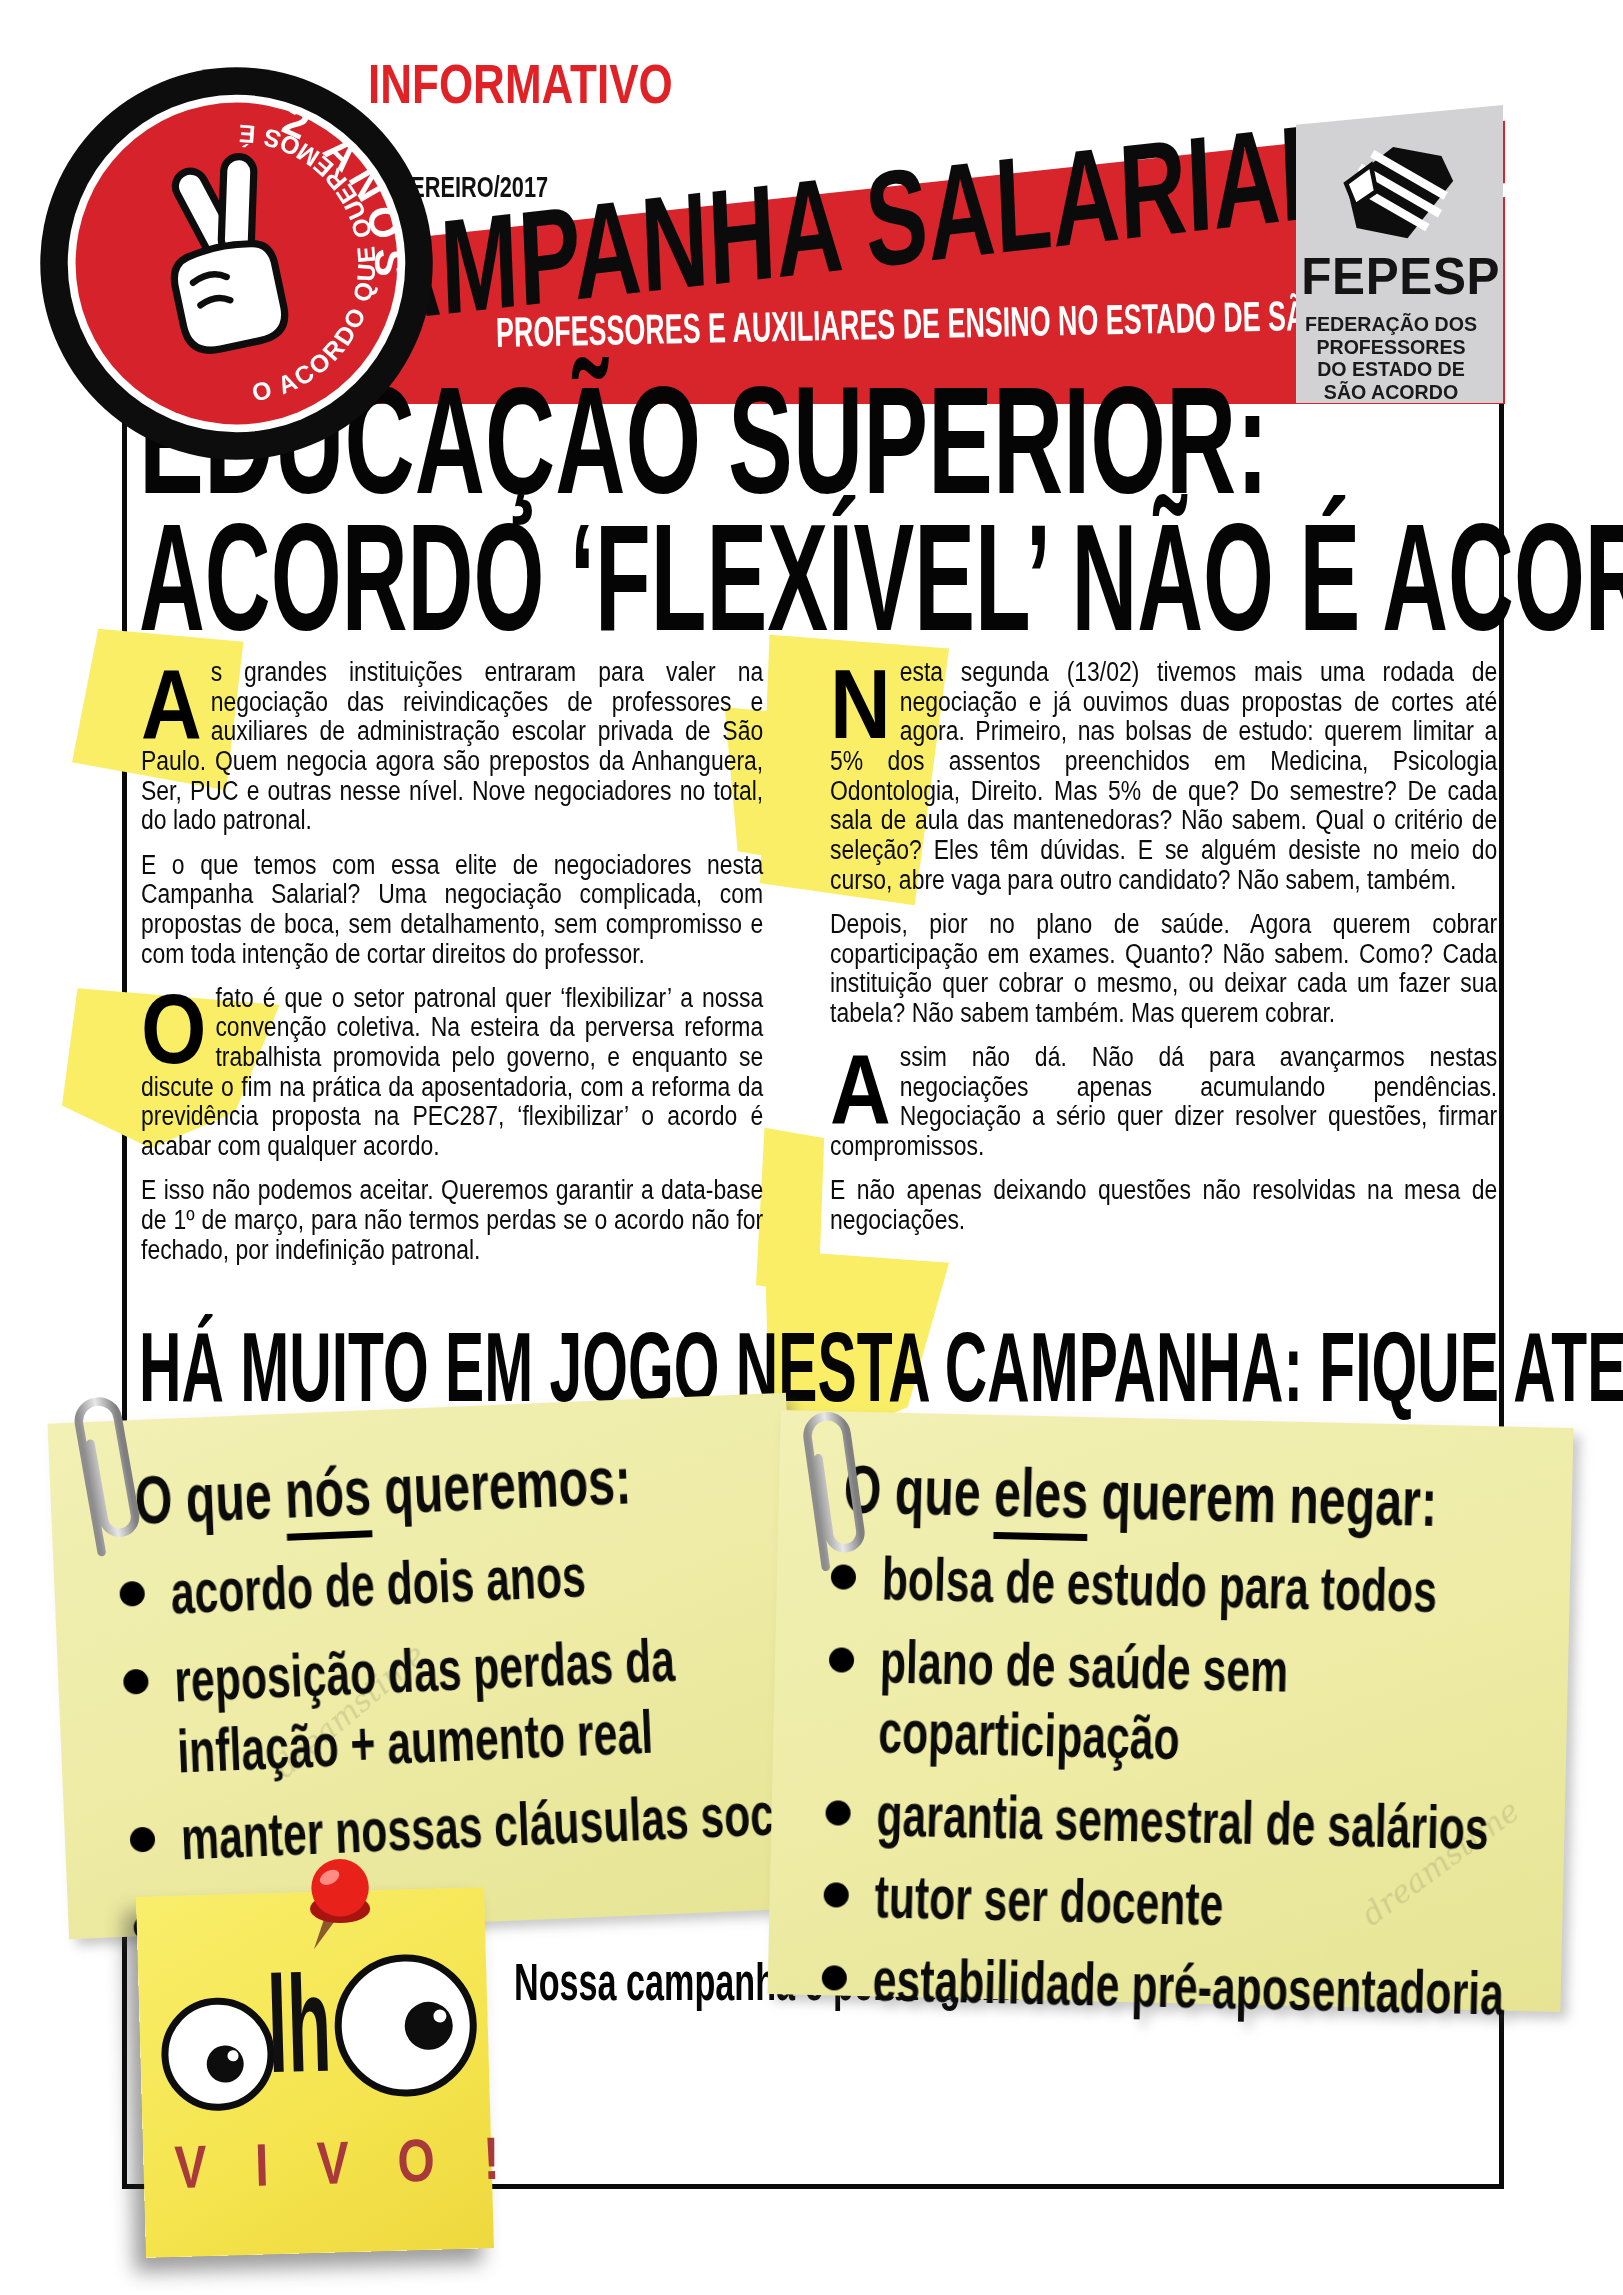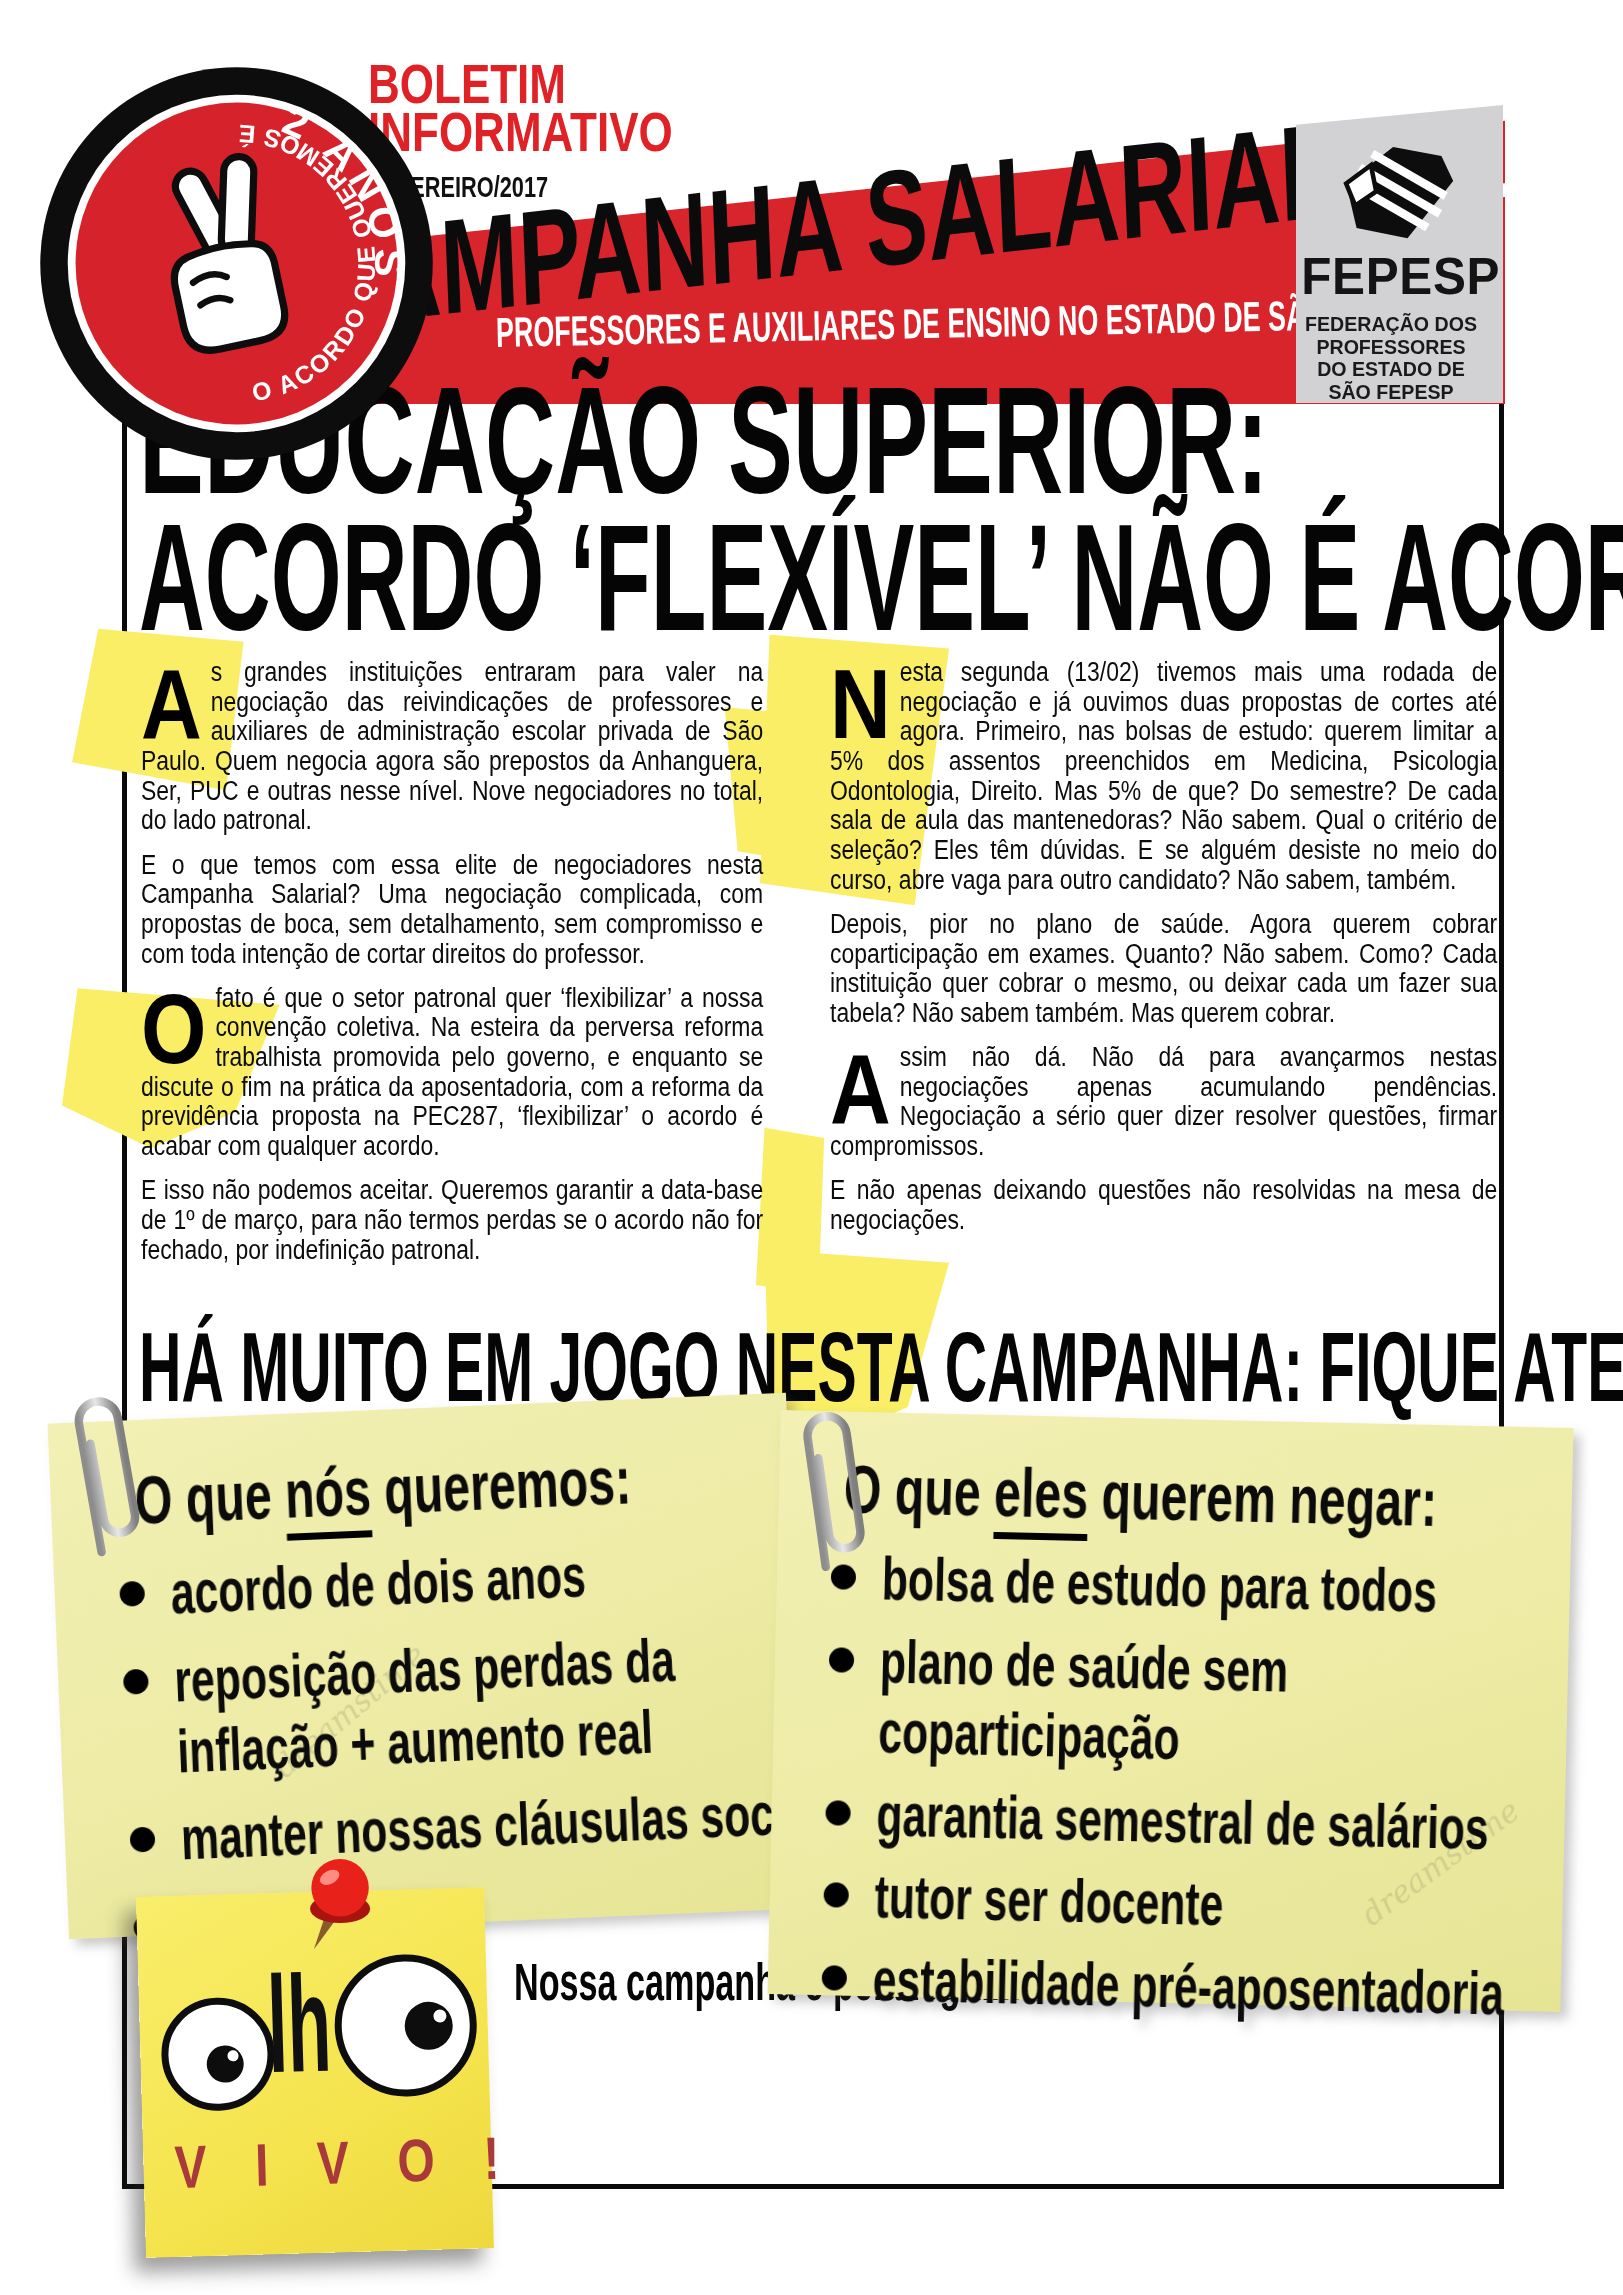--- a/index.html
+++ b/index.html
@@ -86,26 +86,25 @@
         <rect x="24" y="66" width="142" height="13" fill="#fff"></rect>
         <rect x="30" y="94" width="130" height="13" fill="#fff"></rect>
       </g>
       <polygon points="14,62 52,34 60,74 28,96" fill="#fff" stroke="#0d0d0d" stroke-width="7"></polygon>
     </svg>
     <div class="abs fepesp-word" style="left:0;top:141px;width:196px;text-align:right;">
       <span class="cx" style="transform:scaleX(.95);transform-origin:50% 50%;">FEPESP</span>
     </div>
     <div class="abs fed-lines" style="left:0;top:208px;width:190px;">
       <div>FEDERAÇÃO DOS PROFESSORES</div>
-      <div>DO ESTADO DE SÃO FEPESP</div>
+      <div>DO ESTADO DE SÃO ACORDO</div>
     </div>
   </div>
 
   <div class="abs masthead" style="left:368px;top:60px;z-index:4;">
-    <div class="nowrap"><span class="cx" style="transform:scaleX(.8);">BOLETIM</span></div>
     <div class="nowrap"><span class="cx" style="transform:scaleX(.8);">INFORMATIVO</span></div>
   </div>
   <div class="abs mast-date nowrap" style="left:368px;top:171px;z-index:4;">
     <span class="cx" style="transform:scaleX(.75);">FEVEREIRO/2017</span>
   </div>
 
   <svg class="abs" style="left:37px;top:64px;z-index:6;" width="399" height="399" viewBox="0 0 610 610">
     <circle cx="305" cy="305" r="300" fill="#0d0d0d"></circle>
     <circle cx="305" cy="305" r="258" fill="#ffffff"></circle>
     <circle cx="305" cy="305" r="246" fill="#d6222b"></circle>

